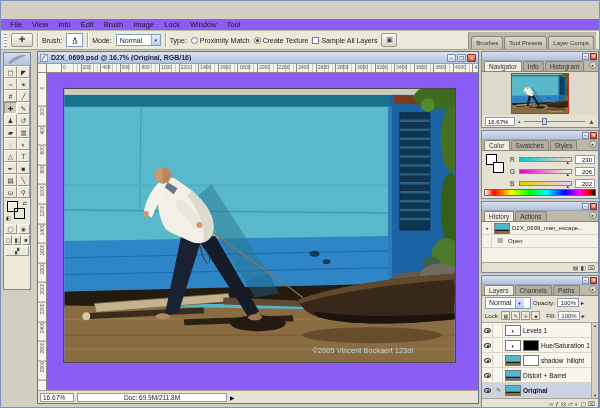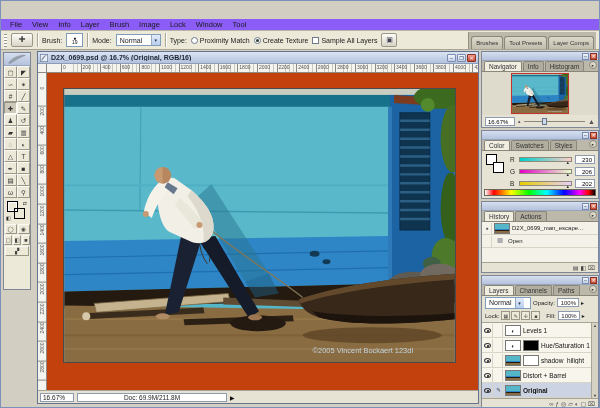--- a/index.html
+++ b/index.html
@@ -72,21 +72,21 @@
   .dwb.close{background:linear-gradient(180deg,#ee9d8a,#c54a33);border-color:#8e2f1f;color:#fff;}
   .ruler-h{position:absolute;left:9px;top:12px;right:0;height:9px;background:#f5f4ee;border-bottom:1px solid #8a8a82;
     display:flex;overflow:hidden;padding-left:14px;}
   .rh{flex:0 0 19.6px;font-size:5px;color:#555;border-left:1px solid #8a8a82;padding-left:1px;
       background:repeating-linear-gradient(90deg,transparent 0 3.6px,#c9c8bd 3.6px 3.9px);}
   .ruler-corner{position:absolute;left:0;top:12px;width:9px;height:9px;background:#f5f4ee;border-right:1px solid #8a8a82;border-bottom:1px solid #8a8a82;}
   .ruler-v{position:absolute;left:0;top:21px;width:9px;bottom:13px;background:#f5f4ee;border-right:1px solid #8a8a82;
     display:flex;flex-direction:column;overflow:hidden;padding-top:14px;}
   .rv{flex:0 0 19.6px;font-size:5px;color:#555;border-top:1px solid #8a8a82;writing-mode:vertical-rl;transform:rotate(180deg);
       text-align:right;line-height:8px;}
-  .canvas{position:absolute;left:9px;top:21px;right:0;bottom:13px;background:#c2410c;overflow:hidden;}
+  .canvas{position:absolute;left:9px;top:21px;right:0;bottom:13px;background:#8b5cf6;overflow:hidden;}
   .photo{position:absolute;left:16px;top:15px;border:1px solid #4a4a4a;}
   .doc-status{position:absolute;left:0;bottom:0;width:100%;height:13px;background:#e6e2d4;border-top:1px solid #a8a494;
     display:flex;align-items:center;gap:3px;padding:0 2px;font-size:6.5px;color:#222;}
   .sunken{border:1px solid #8f9cb0;background:#fff;height:9px;line-height:8px;padding:0 2px;}
   .zoombox{width:34px;}
   .docbox{width:150px;text-align:center;}
   .stat-arrow{font-size:6px;color:#111;}
   
   .palettes{position:absolute;left:480px;top:1px;width:118px;}
   .pal{position:relative;border:1px solid #7e8796;background:#e6e3d5;margin-bottom:2px;}
@@ -163,21 +163,21 @@
 <body>
 
 <div class="app">
 
 
   <div class="menubar">
 
   <span class="menu-item">File</span>
       <span class="menu-item">View</span>
       <span class="menu-item">Info</span>
-      <span class="menu-item">Layer</span>
+      <span class="menu-item">Edit</span>
       <span class="menu-item">Brush</span>
       <span class="menu-item">Image</span>
       <span class="menu-item">Lock</span>
       <span class="menu-item">Window</span>
       <span class="menu-item">Tool</span>
     </div>
 
   <div class="optionsbar">
     <span class="grip"></span>
     <span class="toolbtn">✚</span>

